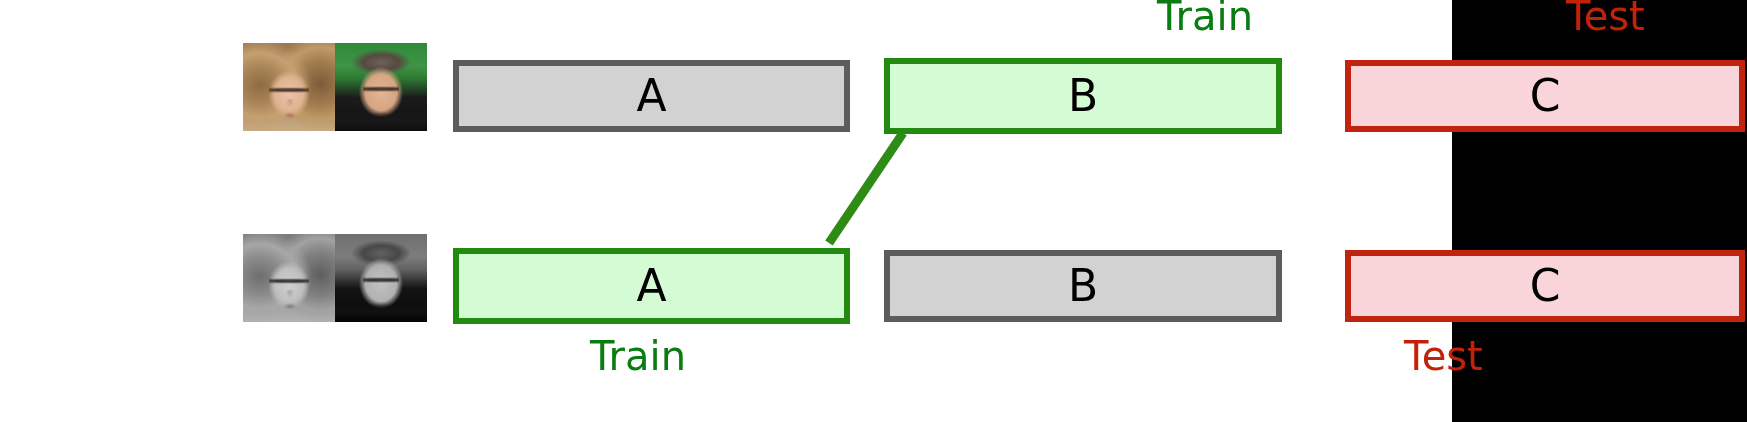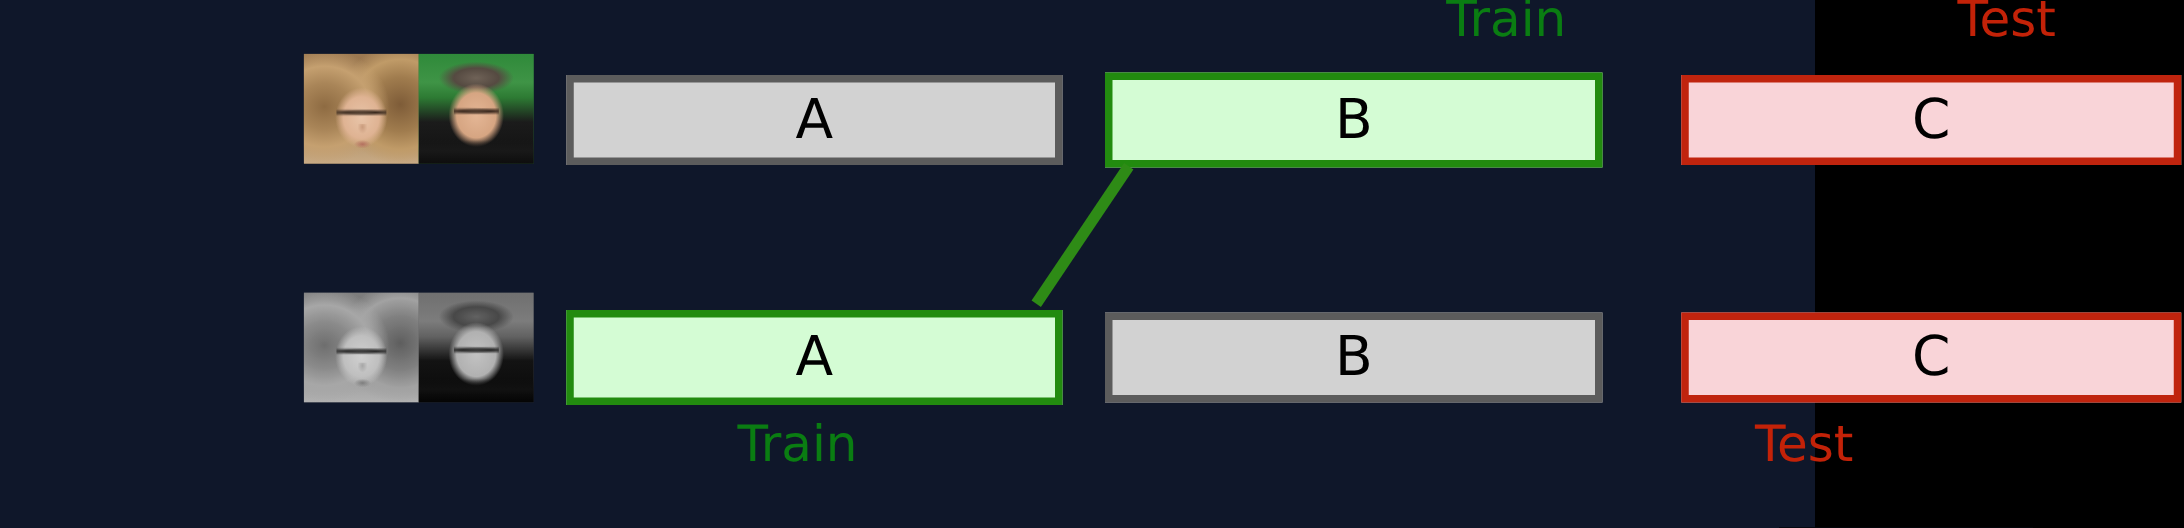--- a/index.html
+++ b/index.html
@@ -13,21 +13,21 @@
     position: relative;
     overflow: hidden;
     font-family: "DejaVu Sans", "Liberation Sans", sans-serif;
   }
 
   #canvas {
     position: absolute;
     left: 0; top: 0;
     width: 1452px;
     height: 422px;
-    background: #0f172a;
+    background: #ffffff;
   }
 
   
   .thumb-pair {
     position: absolute;
     display: flex;
     width: 184px;
     height: 88px;
     overflow: hidden;
   }

